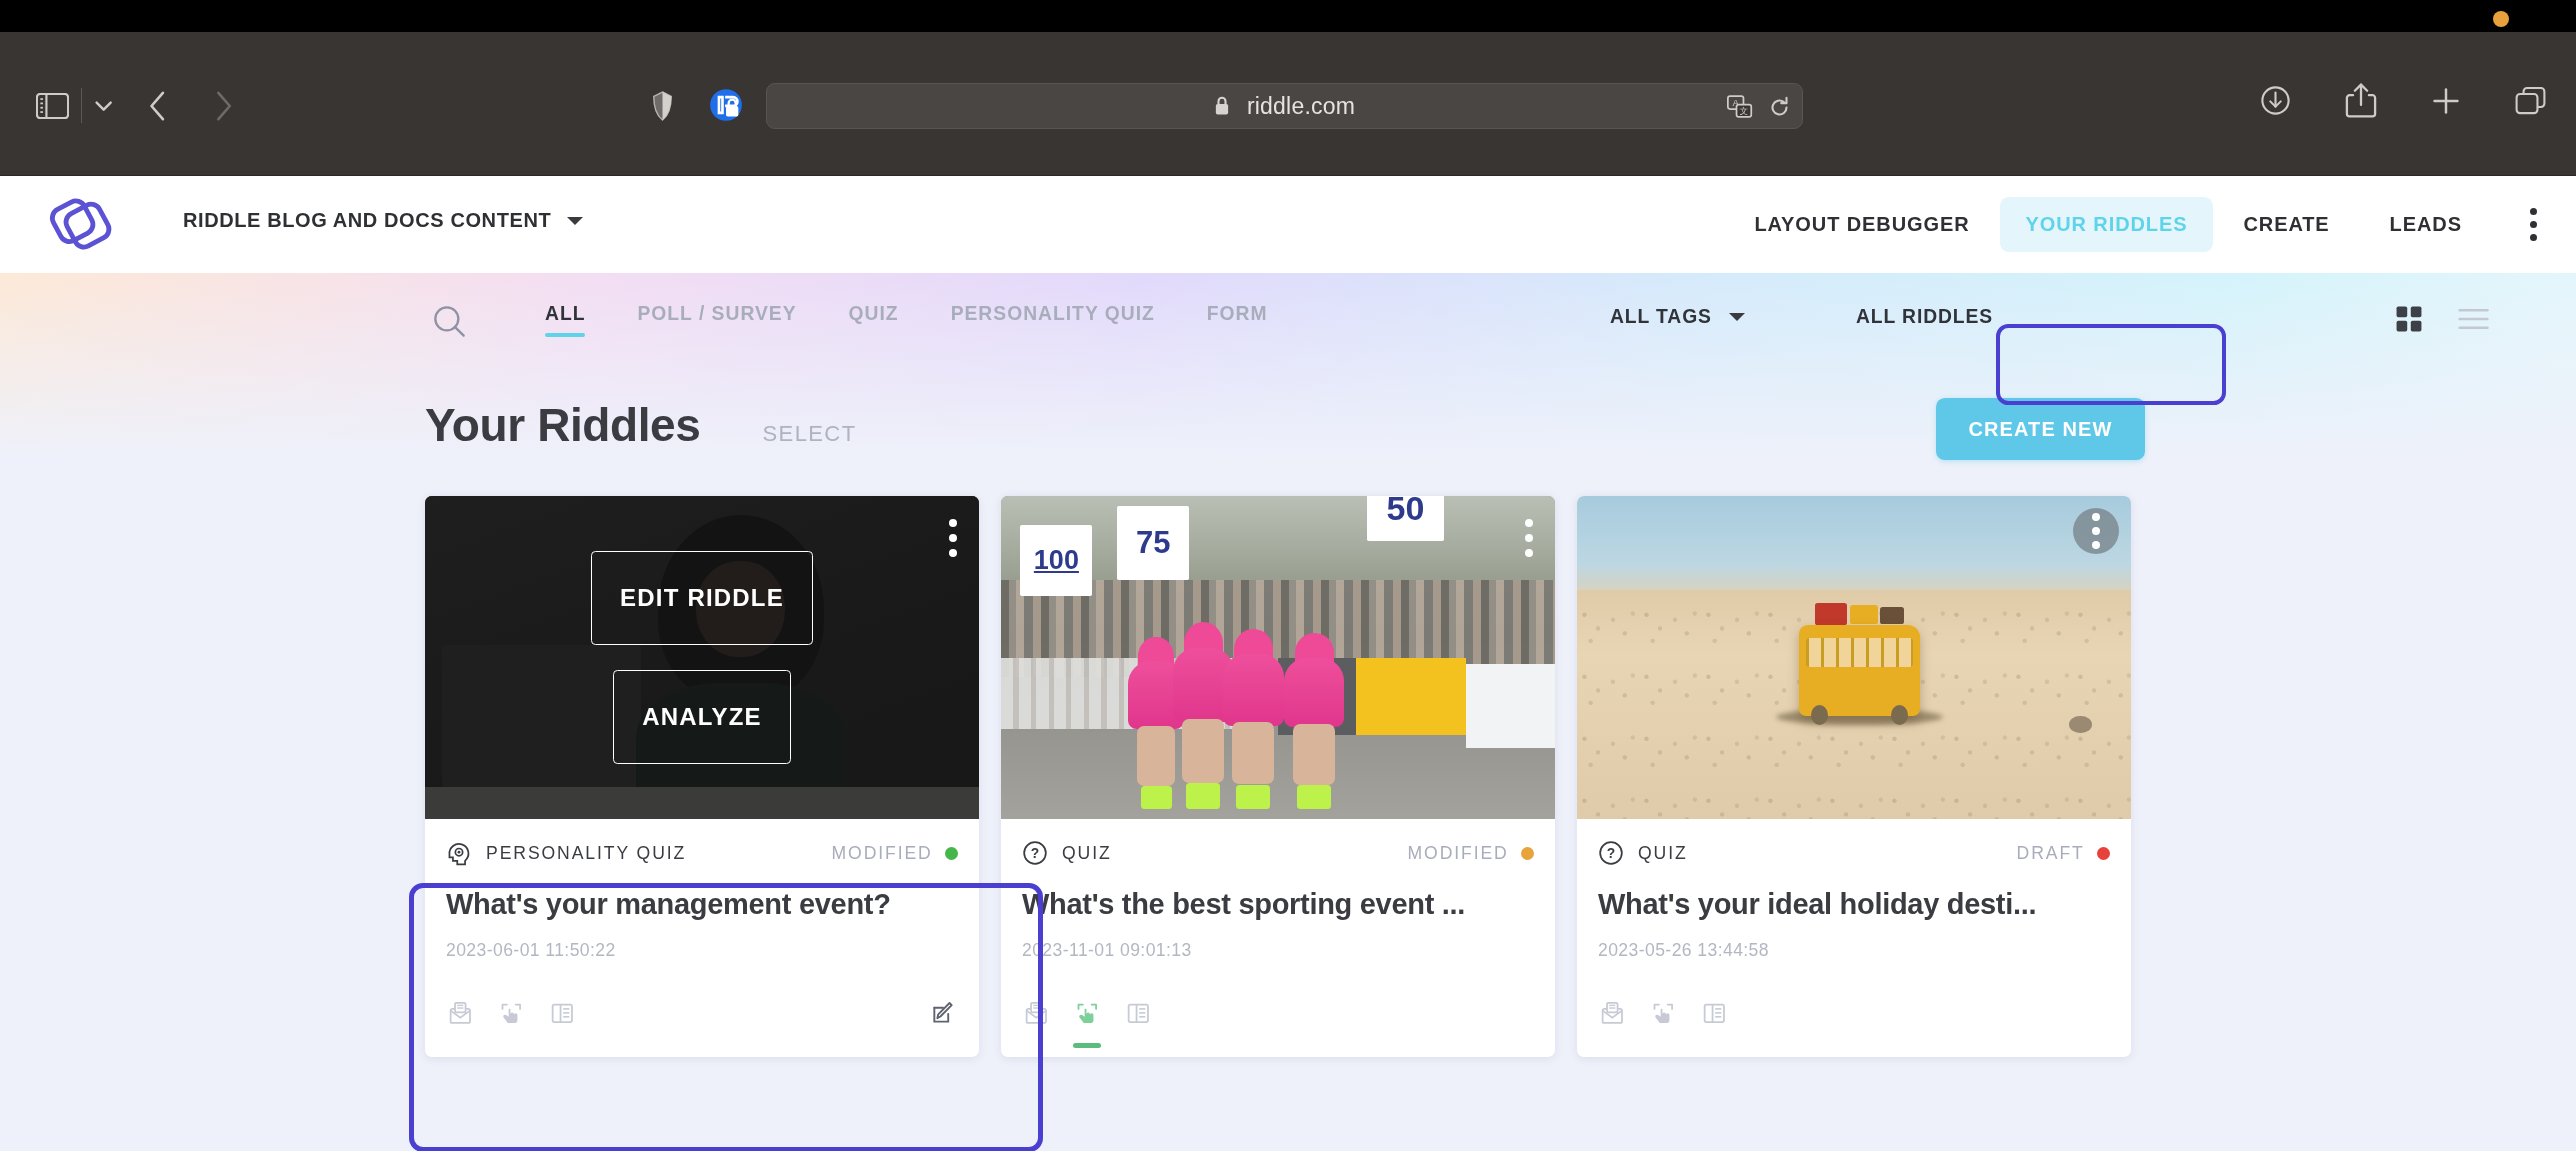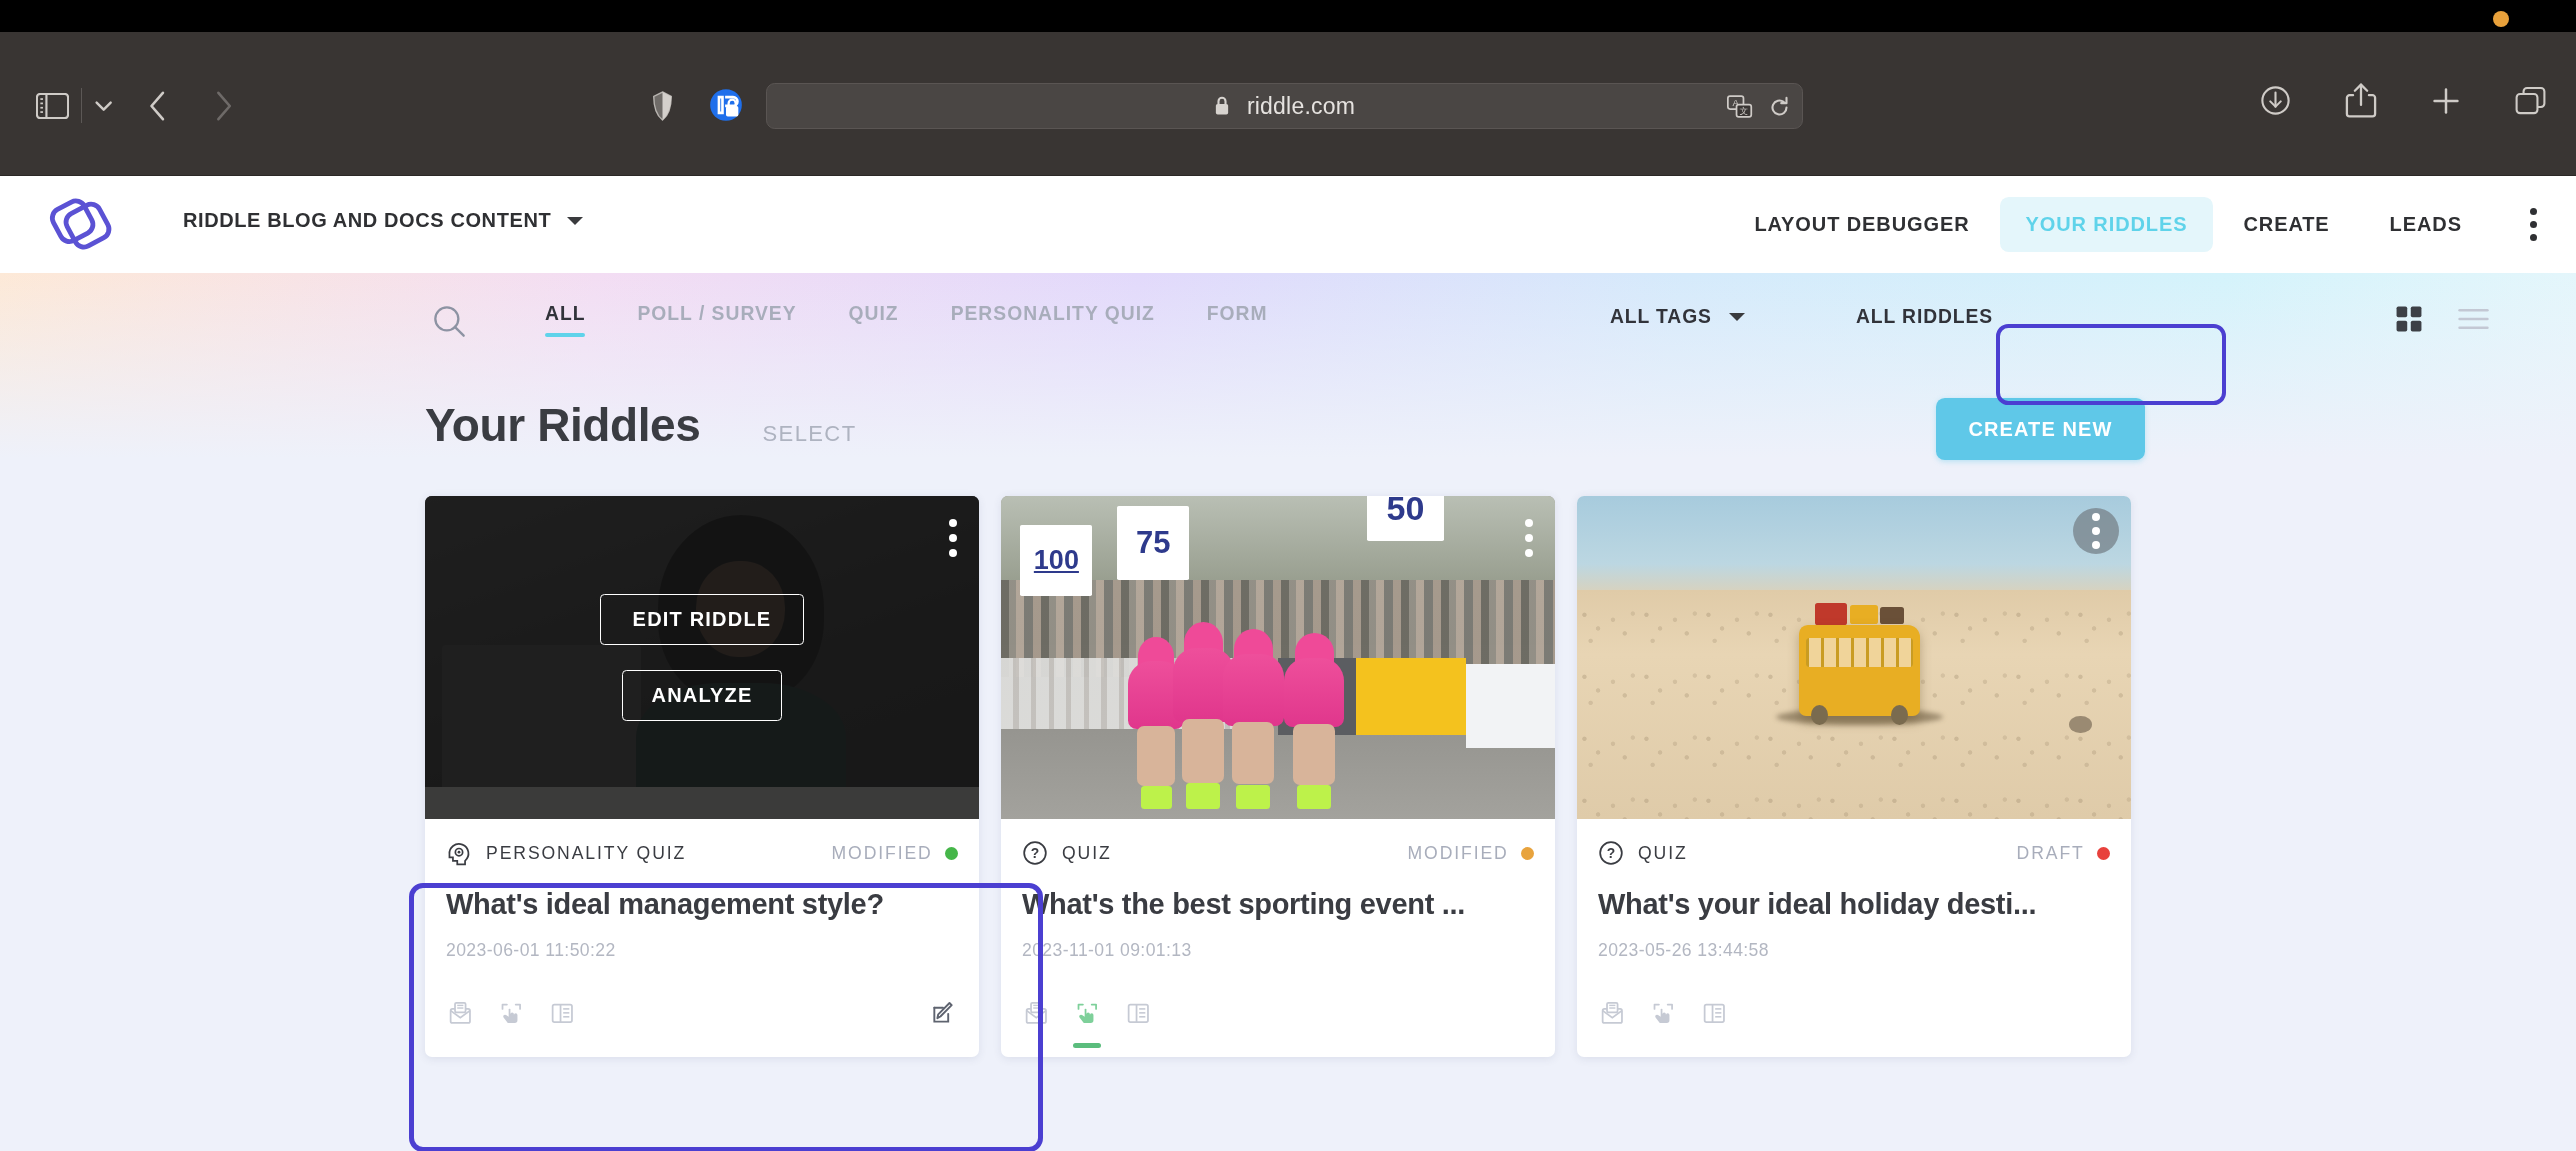--- a/index.html
+++ b/index.html
@@ -182,22 +182,22 @@
     background: rgba(120,132,140,.78); justify-content: center; gap: 6.2px;
   }
 
   .media-overlay {
     position: absolute; inset: 0; background: rgba(20,20,20,.80);
     display: flex; flex-direction: column; align-items: center; justify-content: center;
     gap: 10.5px; z-index: 4;
   }
   .ghost-btn {
     border: 1.8px solid #ffffff; color: #fff; background: transparent;
-    font-size: 20px; font-weight: 700; letter-spacing: 1.2px;
-    padding: 13px 28px; border-radius: 4.4px; cursor: pointer;
+    font-size: 24px; font-weight: 700; letter-spacing: 1.2px;
+    padding: 32px 28px; border-radius: 4.4px; cursor: pointer;
     font-family: "Liberation Sans", sans-serif; min-width: 204px;
   }
   .ghost-btn.analyze { min-width: 160px; margin-top: 14px; }
 
   .focus-ring-card {
     position: absolute; left: 409px; top: 610px; width: 634px; height: 269px;
     border: 5.3px solid #4b3fd1; border-radius: 14px; pointer-events: none; z-index: 60;
   }
 
   .card-body { padding: 19.3px 21px 26px 21px; }
@@ -520,21 +520,21 @@
                     <circle cx="15" cy="14" r="1.6" fill="#3a3c42"></circle>
                   </svg>
               </span>
               <span class="type-label">PERSONALITY QUIZ</span>
             </div>
             <div class="meta-right">
               <span class="status-label">MODIFIED</span>
               <span class="status-dot" style="background:#45b649"></span>
             </div>
           </div>
-          <div class="card-title">What's ideal management style?</div>
+          <div class="card-title">What's your management event?</div>
           <div class="card-date">2023-06-01 11:50:22</div>
           <div class="card-footer">
             <div class="footer-icons">
               <span class="fi ic">
                 <svg width="24.6" height="24.6" viewBox="0 0 28 28">
                     <rect x="3" y="9" width="22" height="16" rx="2" fill="none" stroke="#c6cad4" stroke-width="2"></rect>
                     <polyline points="3,11 14,19 25,11" fill="none" stroke="#c6cad4" stroke-width="2"></polyline>
                     <rect x="8" y="2" width="12" height="11" rx="1.5" fill="#fff" stroke="#c6cad4" stroke-width="2"></rect>
                     <line x1="10.5" y1="5" x2="17.5" y2="5" stroke="#c6cad4" stroke-width="1.6"></line>
                     <line x1="10.5" y1="8" x2="17.5" y2="8" stroke="#c6cad4" stroke-width="1.6"></line>

